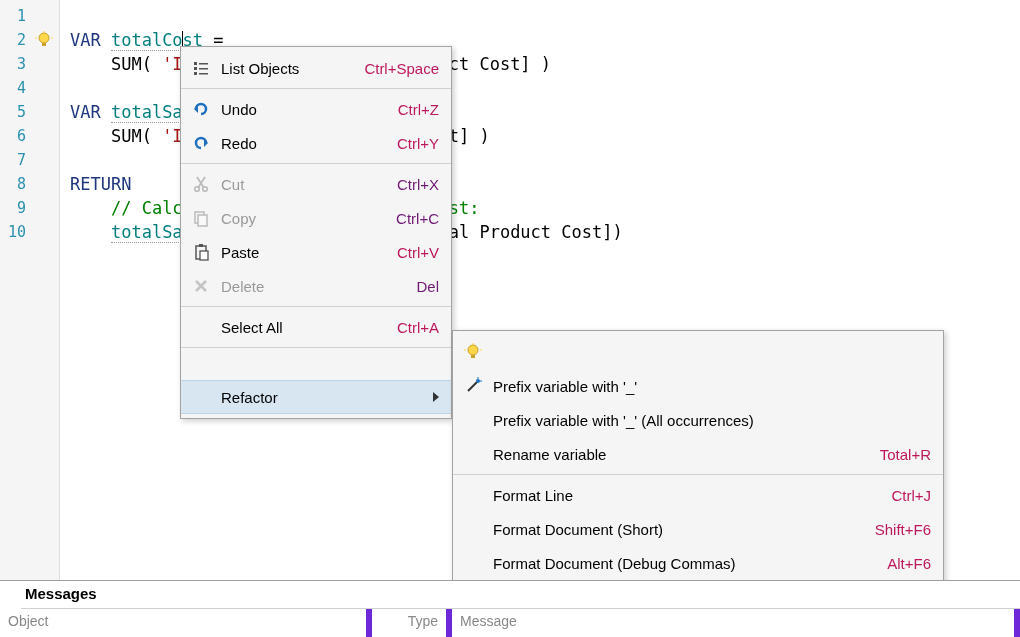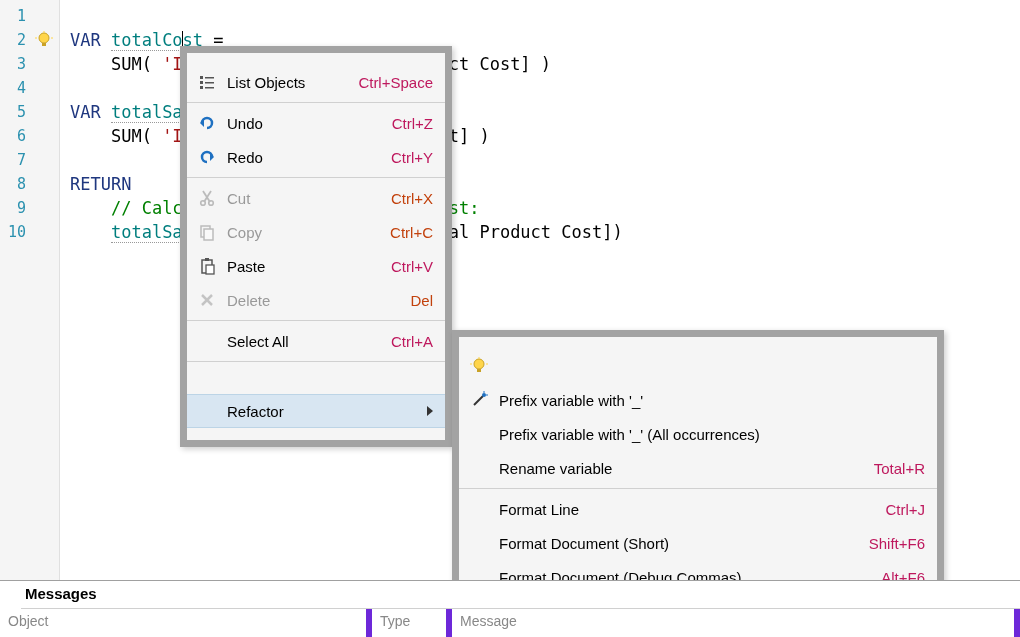--- a/index.html
+++ b/index.html
@@ -65,24 +65,24 @@
       display: inline-block;
       width: 1px;
       height: 20px;
       background: #000;
       vertical-align: middle;
       margin: 0 -0.5px;
     }
     .context-menu {
       position: absolute;
       background: #f5f5f5;
-      border: 7px solid #a3a3a3;
+      border: 1px solid #a3a3a3;
       box-shadow: 2px 2px 6px rgba(0,0,0,0.2);
       font-size: 15px;
-      padding: 12px 0;
+      padding: 4px 0;
     }
     .menu1 { left: 180px; top: 46px; width: 272px; }
     .menu2 { left: 452px; top: 330px; width: 492px; }
     .menu-item {
       display: flex;
       align-items: center;
       height: 34px;
       padding: 0 12px 0 8px;
     }
     .menu-item.highlighted {
@@ -95,21 +95,21 @@
     .menu-item.disabled { color: #999; }
     .menu-icon {
       width: 24px;
       display: flex;
       align-items: center;
       justify-content: center;
       margin-right: 8px;
     }
     .menu-label { flex: 1; }
     .menu-shortcut { color: #be185d; }
-    .menu-item.disabled .menu-shortcut { color: #c2410c; margin-left: 46px; }
+    .menu-item.disabled .menu-shortcut { color: #701a75; margin-left: 46px; }
     .menu-sep {
       height: 1px;
       background: #d0d0d0;
       margin: 3px 0;
     }
     .arrow-right {
       width: 0; height: 0;
       border-top: 5px solid transparent;
       border-bottom: 5px solid transparent;
       border-left: 6px solid #333;
@@ -136,21 +136,21 @@
       display: flex;
       height: 28px;
       color: #888;
       font-size: 14px;
     }
     .col-header {
       padding: 4px 8px;
       border-right: 6px solid #6d28d9;
     }
     .col-object { width: 372px; }
-    .col-type { width: 80px; }
+    .col-type { width: 80px; text-align: right; }
     .col-message { flex: 1; }
     svg { display: block; }
   </style>
 </head>
 <body>
 
 <div class="editor-area">
   <div class="gutter" id="gutter">
       <div class="gutter-row">
         <div class="line-number">1</div>

